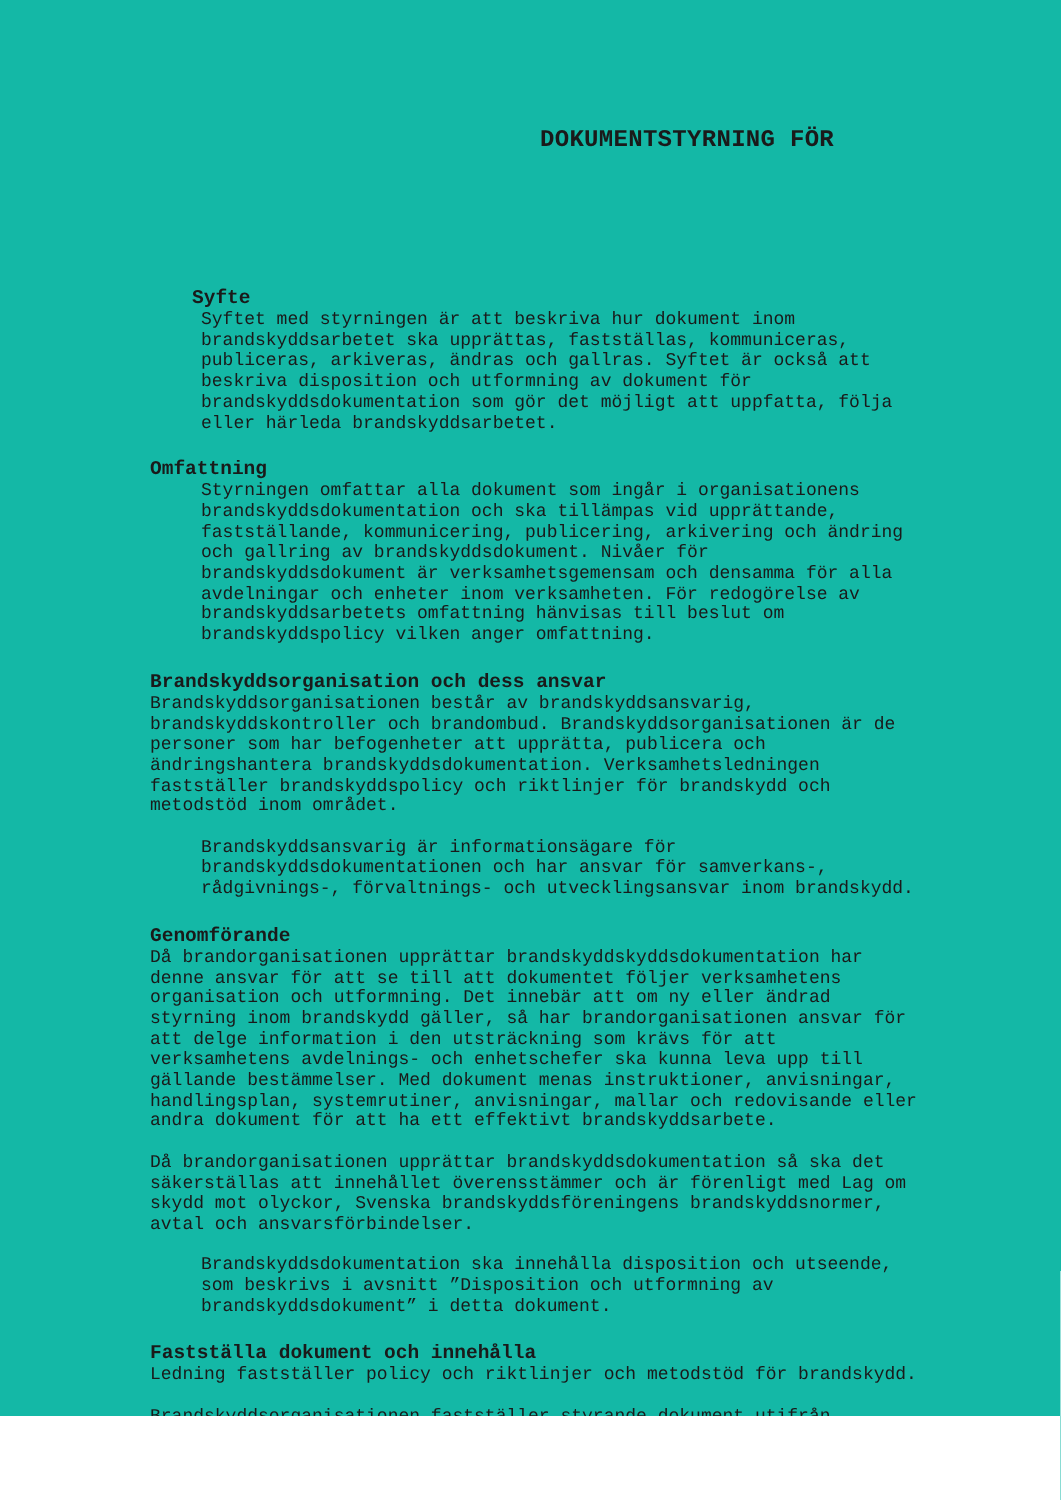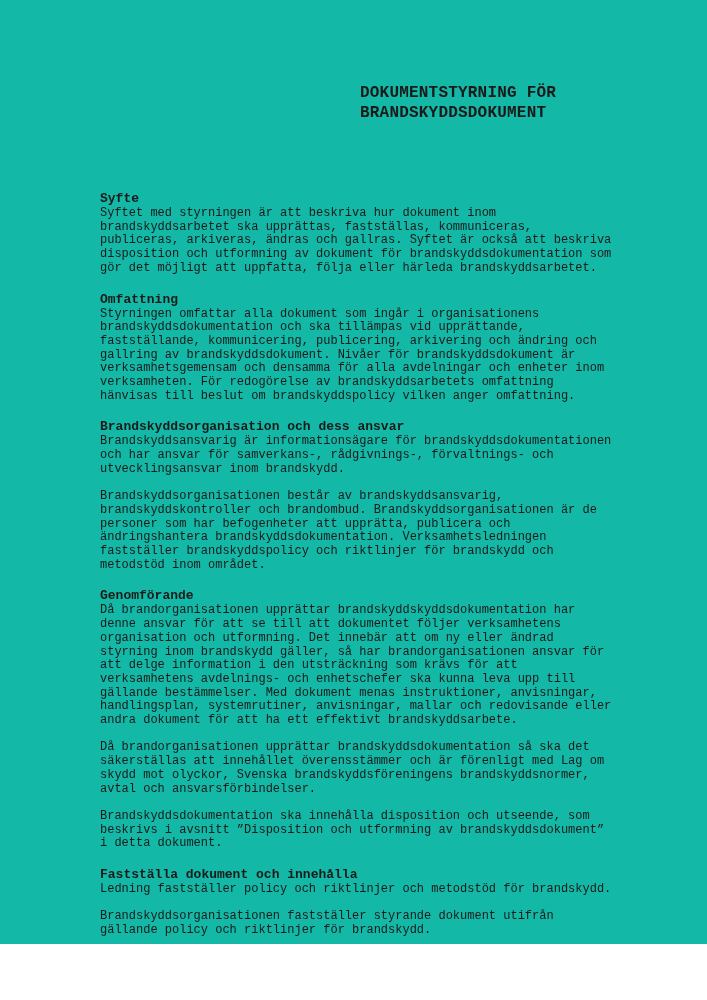--- a/index.html
+++ b/index.html
@@ -30,57 +30,56 @@
     width: 515px;
     font-size: 12px;
     line-height: 13.7px;
   }
   .content section h2 {
     font-size: 13px;
     font-weight: bold;
     line-height: 15px;
     margin: 16px 0 1px 0;
   }
-  .content section:first-child h2 { margin-top: 0; }
+  .content section:first-child h2 { margin-top: 0; margin-left: 28px; }
   .content section p {
     margin: 0 0 13.7px 0;
   }
-  .content section p:last-child { margin-bottom: 0; }
+  .content section p:last-child { margin-bottom: 0; margin-left: 34px; }
   .footer {
     position: absolute;
     top: 976px;
     right: 39px;
     font-size: 12px;
     line-height: 14px;
   }
   .footer .pagenum { font-weight: bold; }
 </style>
 </head>
 <body>
 
 <div class="page">
 
   <div class="doc-title">
     <div>DOKUMENTSTYRNING FÖR</div>
-    <div>BRANDSKYDDSDOKUMENT</div>
   </div>
 
   <div class="content">
       <section>
         <h2>Syfte</h2>
         <p>Syftet med styrningen är att beskriva hur dokument inom brandskyddsarbetet ska upprättas, fastställas, kommuniceras, publiceras, arkiveras, ändras och gallras. Syftet är också att beskriva disposition och utformning av dokument för brandskyddsdokumentation som gör det möjligt att uppfatta, följa eller härleda brandskyddsarbetet.</p>
       </section>
       <section>
         <h2>Omfattning</h2>
         <p>Styrningen omfattar alla dokument som ingår i organisationens brandskyddsdokumentation och ska tillämpas vid upprättande, fastställande, kommunicering, publicering, arkivering och ändring och gallring av brandskyddsdokument. Nivåer för brandskyddsdokument är verksamhetsgemensam och densamma för alla avdelningar och enheter inom verksamheten. För redogörelse av brandskyddsarbetets omfattning hänvisas till beslut om brandskyddspolicy vilken anger omfattning.</p>
       </section>
       <section>
         <h2>Brandskyddsorganisation och dess ansvar</h2>
+        <p>Brandskyddsorganisationen består av brandskyddsansvarig, brandskyddskontroller och brandombud. Brandskyddsorganisationen är de personer som har befogenheter att upprätta, publicera och ändringshantera brandskyddsdokumentation. Verksamhetsledningen fastställer brandskyddspolicy och riktlinjer för brandskydd och metodstöd inom området.</p>
         <p>Brandskyddsansvarig är informationsägare för brandskyddsdokumentationen och har ansvar för samverkans-, rådgivnings-, förvaltnings- och utvecklingsansvar inom brandskydd.</p>
-        <p>Brandskyddsorganisationen består av brandskyddsansvarig, brandskyddskontroller och brandombud. Brandskyddsorganisationen är de personer som har befogenheter att upprätta, publicera och ändringshantera brandskyddsdokumentation. Verksamhetsledningen fastställer brandskyddspolicy och riktlinjer för brandskydd och metodstöd inom området.</p>
       </section>
       <section>
         <h2>Genomförande</h2>
         <p>Då brandorganisationen upprättar brandskyddskyddsdokumentation har denne ansvar för att se till att dokumentet följer verksamhetens organisation och utformning. Det innebär att om ny eller ändrad styrning inom brandskydd gäller, så har brandorganisationen ansvar för att delge information i den utsträckning som krävs för att verksamhetens avdelnings- och enhetschefer ska kunna leva upp till gällande bestämmelser. Med dokument menas instruktioner, anvisningar, handlingsplan, systemrutiner, anvisningar, mallar och redovisande eller andra dokument för att ha ett effektivt brandskyddsarbete.</p>
         <p>Då brandorganisationen upprättar brandskyddsdokumentation så ska det säkerställas att innehållet överensstämmer och är förenligt med Lag om skydd mot olyckor, Svenska brandskyddsföreningens brandskyddsnormer, avtal och ansvarsförbindelser.</p>
         <p>Brandskyddsdokumentation ska innehålla disposition och utseende, som beskrivs i avsnitt ”Disposition och utformning av brandskyddsdokument” i detta dokument.</p>
       </section>
       <section>
         <h2>Fastställa dokument och innehålla</h2>
         <p>Ledning fastställer policy och riktlinjer och metodstöd för brandskydd.</p>

